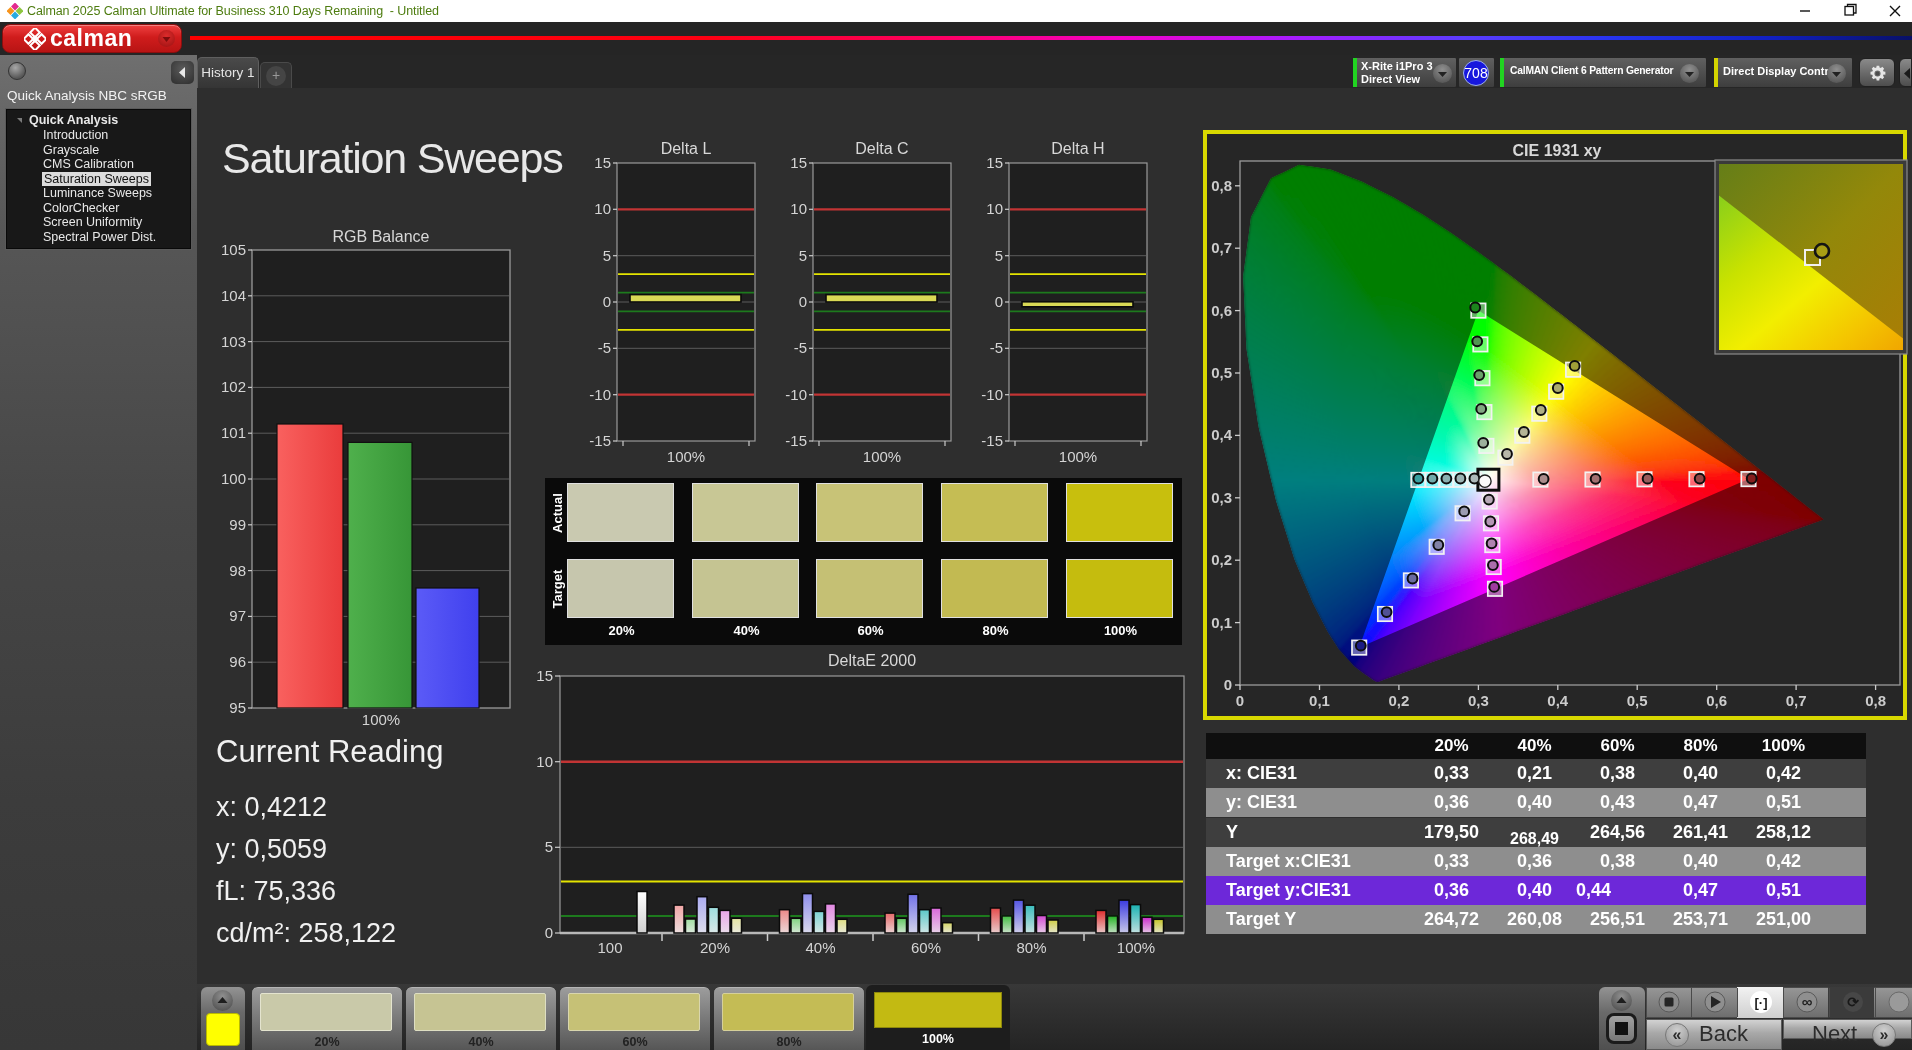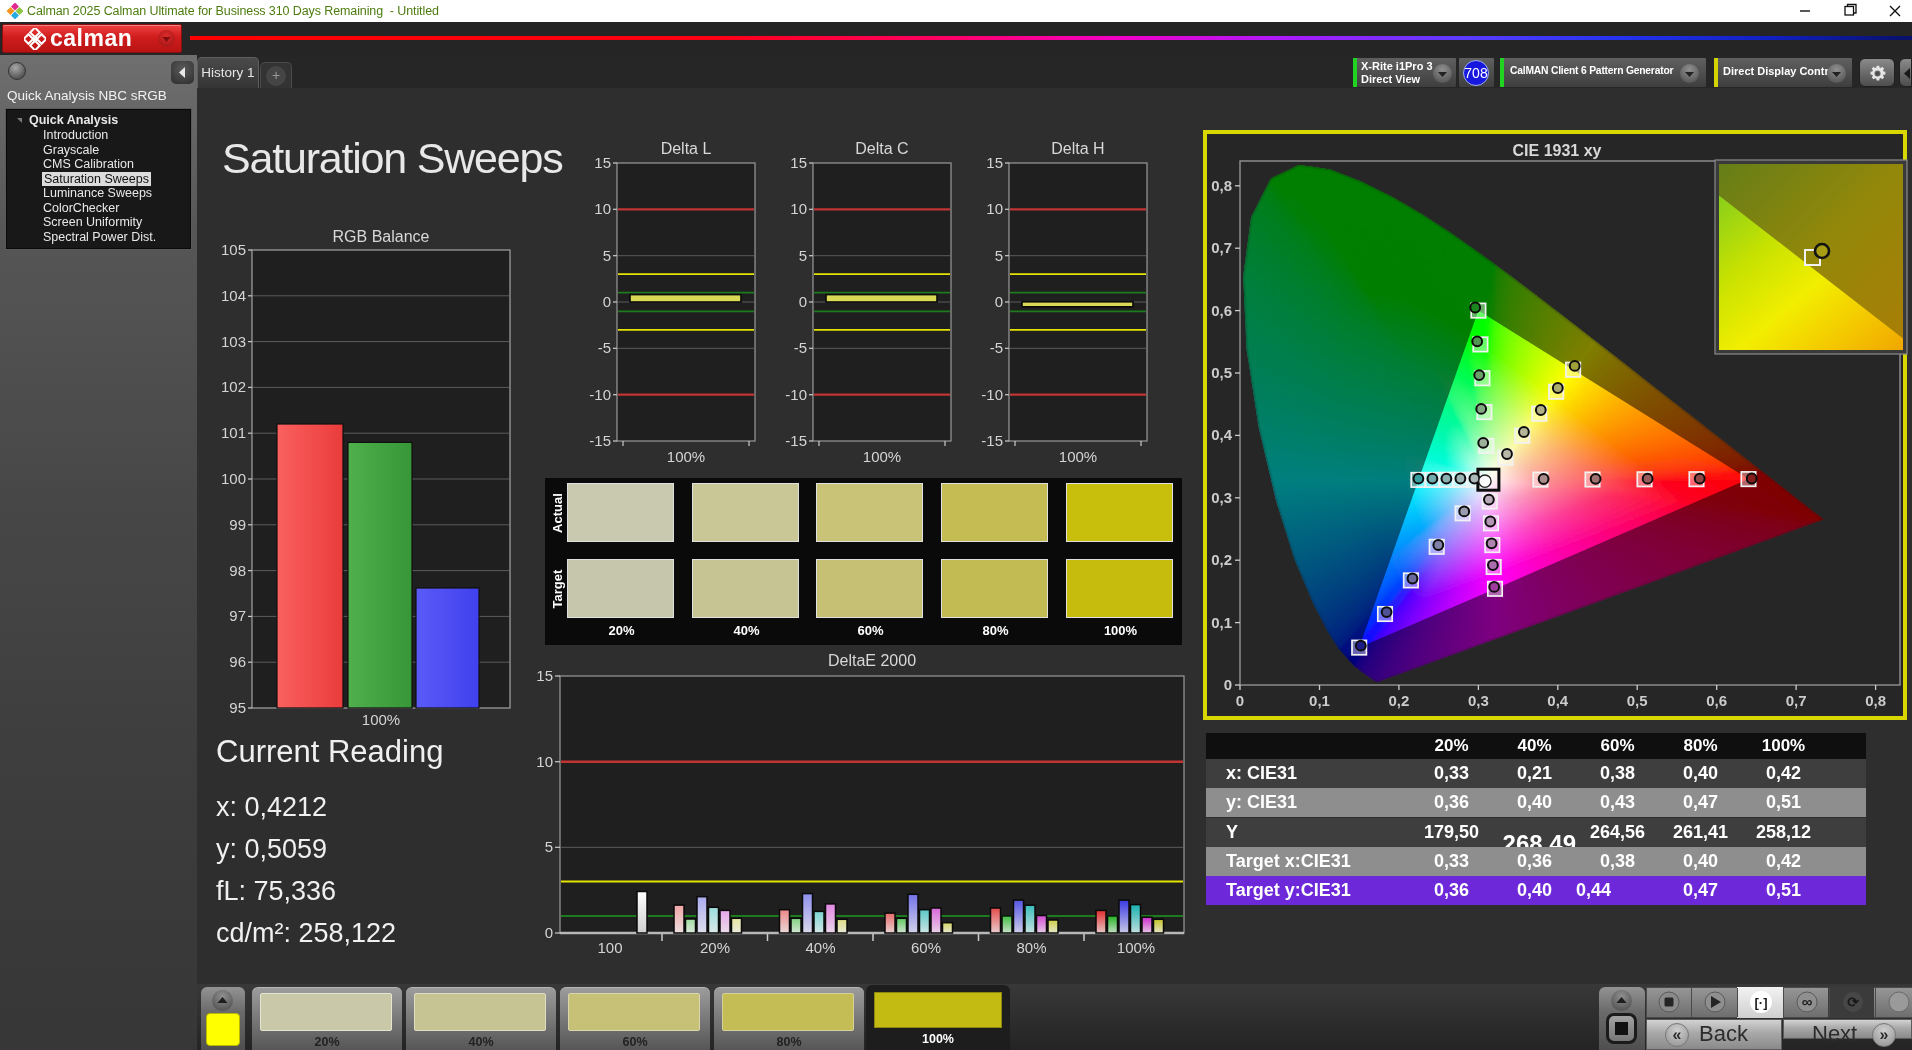--- a/index.html
+++ b/index.html
@@ -19,21 +19,21 @@
   <div class="abs" style="left:27px;top:3.5px;font-size:12.5px;color:#4d7c0f;letter-spacing:-0.1px">Calman 2025 Calman Ultimate for Business 310 Days Remaining&nbsp; - Untitled</div>
   <svg class="abs" style="left:1795px;top:0" width="117" height="22" viewBox="0 0 117 22">
     <line x1="5" y1="11" x2="15" y2="11" stroke="#111" stroke-width="1.4"></line>
     <rect x="50" y="6.5" width="8.5" height="8.5" fill="none" stroke="#111" stroke-width="1.3"></rect>
     <path d="M52.5 6.5 v-2 h8.5 v8.5 h-2" fill="none" stroke="#111" stroke-width="1.3"></path>
     <path d="M95 6 l10 10 M105 6 l-10 10" stroke="#111" stroke-width="1.4"></path>
   </svg>
 </div>
 
 <div class="abs" style="left:0;top:22px;width:1912px;height:33px;background:#252525"></div>
-<div class="abs" style="left:2px;top:24px;width:180px;height:29px;border-radius:2px;background:linear-gradient(#ef4141,#d01c1c 45%,#b81414);border:1px solid #8c0e0e;box-shadow:inset 0 1px 0 rgba(255,255,255,.35)">
+<div class="abs" style="left:2px;top:24px;width:180px;height:29px;border-radius:8px;background:linear-gradient(#ef4141,#d01c1c 45%,#b81414);border:1px solid #8c0e0e;box-shadow:inset 0 1px 0 rgba(255,255,255,.35)">
   <svg class="abs" style="left:21px;top:3px" width="22" height="22" viewBox="0 0 26 26">
     <g transform="rotate(45 13 13)" fill="none" stroke="#ffffff" stroke-width="2.4">
       <rect x="3.5" y="3.5" width="8" height="8"></rect>
         <rect x="14.5" y="3.5" width="8" height="8"></rect>
       <rect x="3.5" y="14.5" width="8" height="8"></rect>
         <rect x="14.5" y="14.5" width="8" height="8"></rect>
     </g>
     <rect x="9.9" y="9.9" width="6.2" height="6.2" fill="#fff" transform="rotate(45 13 13)"></rect>
   </svg>
   <div class="abs" style="left:47px;top:0px;font-size:23px;font-weight:bold;color:#fff;letter-spacing:0.5px">calman</div>
@@ -2789,40 +2789,48 @@
 <div style="position:absolute;left:20px;top:4px;font-size:18px">y: CIE31</div>
 <div style="position:absolute;left:204px;top:4px;width:83px;text-align:center;font-size:18px">0,36</div>
 <div style="position:absolute;left:287px;top:4px;width:83px;text-align:center;font-size:18px">0,40</div>
 <div style="position:absolute;left:370px;top:4px;width:83px;text-align:center;font-size:18px">0,43</div>
 <div style="position:absolute;left:453px;top:4px;width:83px;text-align:center;font-size:18px">0,47</div>
 <div style="position:absolute;left:536px;top:4px;width:83px;text-align:center;font-size:18px">0,51</div>
 </div>
 <div style="position:absolute;left:0;top:85px;width:660px;height:29px;background:#3e3e3e">
 <div style="position:absolute;left:20px;top:4px;font-size:18px">Y</div>
 <div style="position:absolute;left:204px;top:4px;width:83px;text-align:center;font-size:18px">179,50</div>
-<div style="position:absolute;left:287px;top:12px;width:83px;text-align:right;font-size:24px">268,49</div>
+<div style="position:absolute;left:287px;top:12px;width:83px;text-align:center;font-size:16px">268,49</div>
 <div style="position:absolute;left:370px;top:4px;width:83px;text-align:center;font-size:18px">264,56</div>
 <div style="position:absolute;left:453px;top:4px;width:83px;text-align:center;font-size:18px">261,41</div>
 <div style="position:absolute;left:536px;top:4px;width:83px;text-align:center;font-size:18px">258,12</div>
 </div>
 <div style="position:absolute;left:0;top:114px;width:660px;height:29px;background:#8e8e8e">
 <div style="position:absolute;left:20px;top:4px;font-size:18px">Target x:CIE31</div>
 <div style="position:absolute;left:204px;top:4px;width:83px;text-align:center;font-size:18px">0,33</div>
 <div style="position:absolute;left:287px;top:4px;width:83px;text-align:center;font-size:18px">0,36</div>
 <div style="position:absolute;left:370px;top:4px;width:83px;text-align:center;font-size:18px">0,38</div>
 <div style="position:absolute;left:453px;top:4px;width:83px;text-align:center;font-size:18px">0,40</div>
 <div style="position:absolute;left:536px;top:4px;width:83px;text-align:center;font-size:18px">0,42</div>
 </div>
 <div style="position:absolute;left:0;top:143px;width:660px;height:29px;background:#6d28d9">
 <div style="position:absolute;left:20px;top:4px;font-size:18px">Target y:CIE31</div>
 <div style="position:absolute;left:204px;top:4px;width:83px;text-align:center;font-size:18px">0,36</div>
 <div style="position:absolute;left:287px;top:4px;width:83px;text-align:center;font-size:18px">0,40</div>
 <div style="position:absolute;left:370px;top:4px;width:83px;font-size:18px">0,44</div>
 <div style="position:absolute;left:453px;top:4px;width:83px;text-align:center;font-size:18px">0,47</div>
 <div style="position:absolute;left:536px;top:4px;width:83px;text-align:center;font-size:18px">0,51</div>
+</div>
+<div style="position:absolute;left:0;top:172px;width:660px;height:29px;background:#8e8e8e">
+<div style="position:absolute;left:20px;top:4px;font-size:18px">Target Y</div>
+<div style="position:absolute;left:204px;top:4px;width:83px;text-align:center;font-size:18px">264,72</div>
+<div style="position:absolute;left:287px;top:4px;width:83px;text-align:center;font-size:18px">260,08</div>
+<div style="position:absolute;left:370px;top:4px;width:83px;text-align:center;font-size:18px">256,51</div>
+<div style="position:absolute;left:453px;top:4px;width:83px;text-align:center;font-size:18px">253,71</div>
+<div style="position:absolute;left:536px;top:4px;width:83px;text-align:center;font-size:18px">251,00</div>
 </div>
 </div>
 
 <div class="abs" style="left:216px;top:734px;font-size:31px;color:#f0f0f0">Current Reading</div>
 <div class="abs" style="left:216px;top:786px;font-size:27px;color:#f0f0f0;line-height:42px">x: 0,4212<br>y: 0,5059<br>fL: 75,336<br>cd/m²: 258,122</div>
 
 <div class="abs" style="left:197px;top:984px;width:1715px;height:66px;background:linear-gradient(#383838,#242424)"></div>
 
 <div class="abs" style="left:201px;top:987px;width:44px;height:63px;border-radius:6px 6px 0 0;background:linear-gradient(#939393,#6a6a6a 40%,#4f4f4f)">
   <div class="abs" style="left:11px;top:3px;width:21px;height:21px;border-radius:50%;background:radial-gradient(circle at 50% 30%,#8f8f8f,#474747)"></div>

